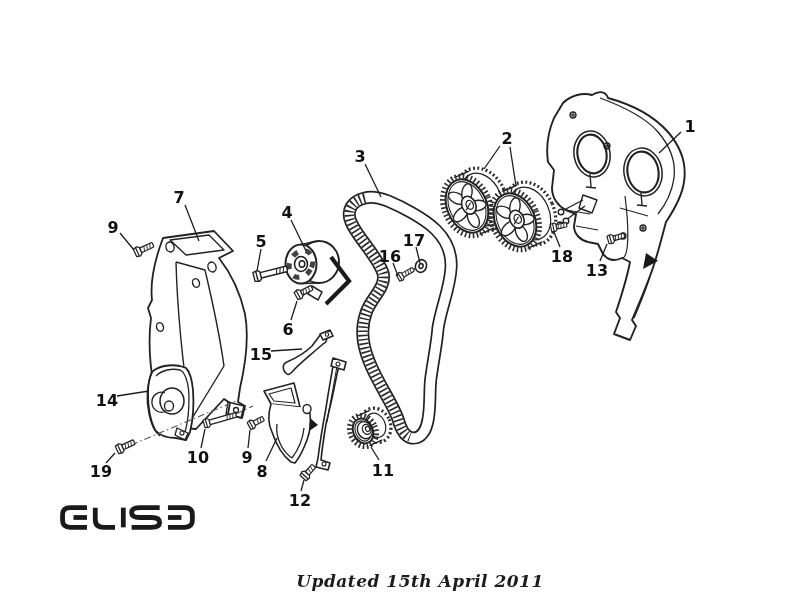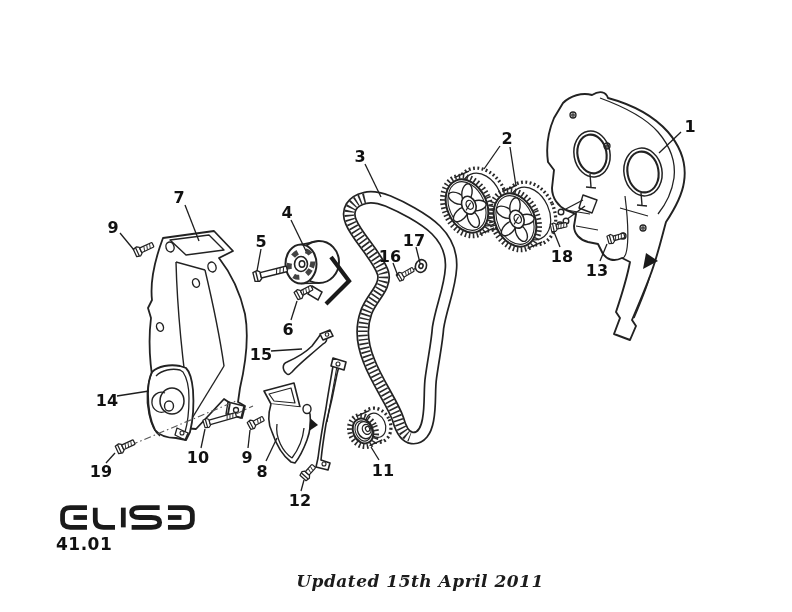--- a/index.html
+++ b/index.html
@@ -341,17 +341,16 @@
       <g fill="none" stroke="#1a1a1a" stroke-width="4.6">
         <path d="M27,3.5 H11 Q3.5,3.5 3.5,10 V16 Q3.5,22.5 11,22.5 H27"></path>
         <path d="M14,13 H27"></path>
         <path d="M35,3.5 V15 Q35,22.5 43,22.5 H54"></path>
         <path d="M62,3.5 V22.5"></path>
         <path d="M97,3.5 H78 Q70,3.5 70,8.2 Q70,13 78,13 H89 Q97,13 97,17.8 Q97,22.5 89,22.5 H70"></path>
         <path d="M105,3.5 H121 Q128.5,3.5 128.5,10 V16 Q128.5,22.5 121,22.5 H105"></path>
         <path d="M105,13 H118"></path>
       </g>
     </svg>
-    <div class="pagenum">41.01</div>
   </div>
 
   <div class="footer">Updated 15th April 2011</div>
 </div>
 
 </body></html>

